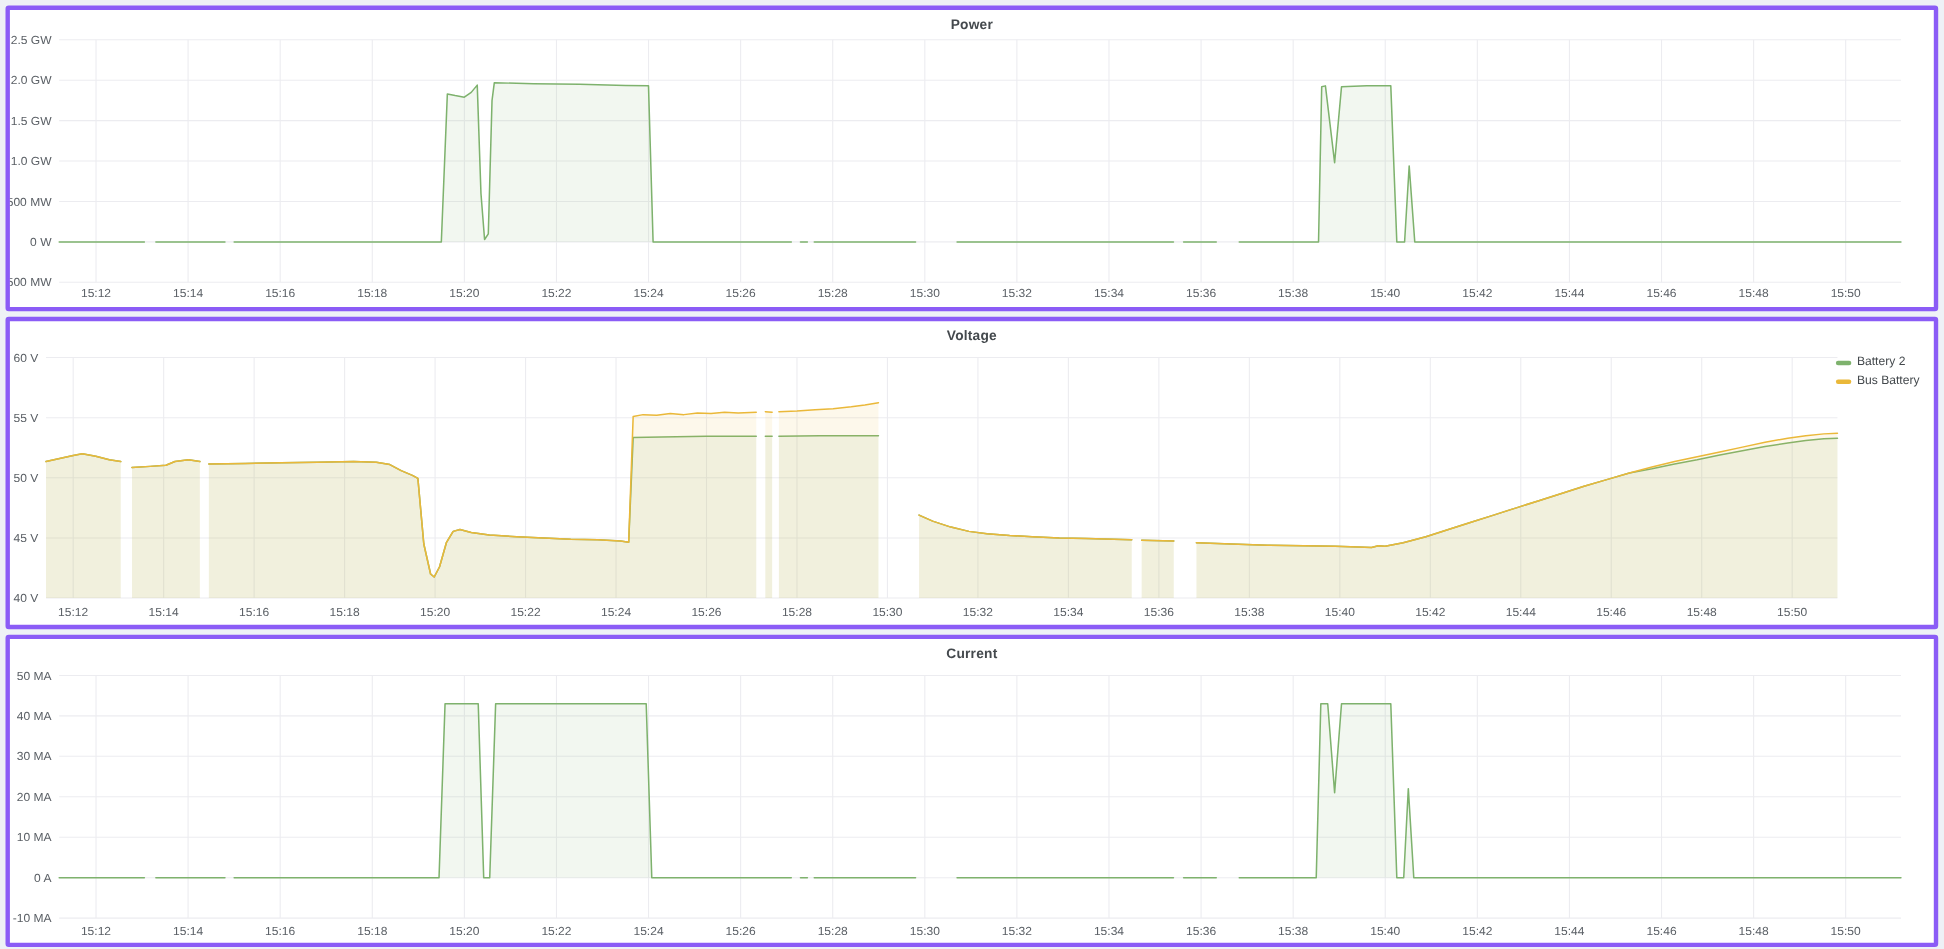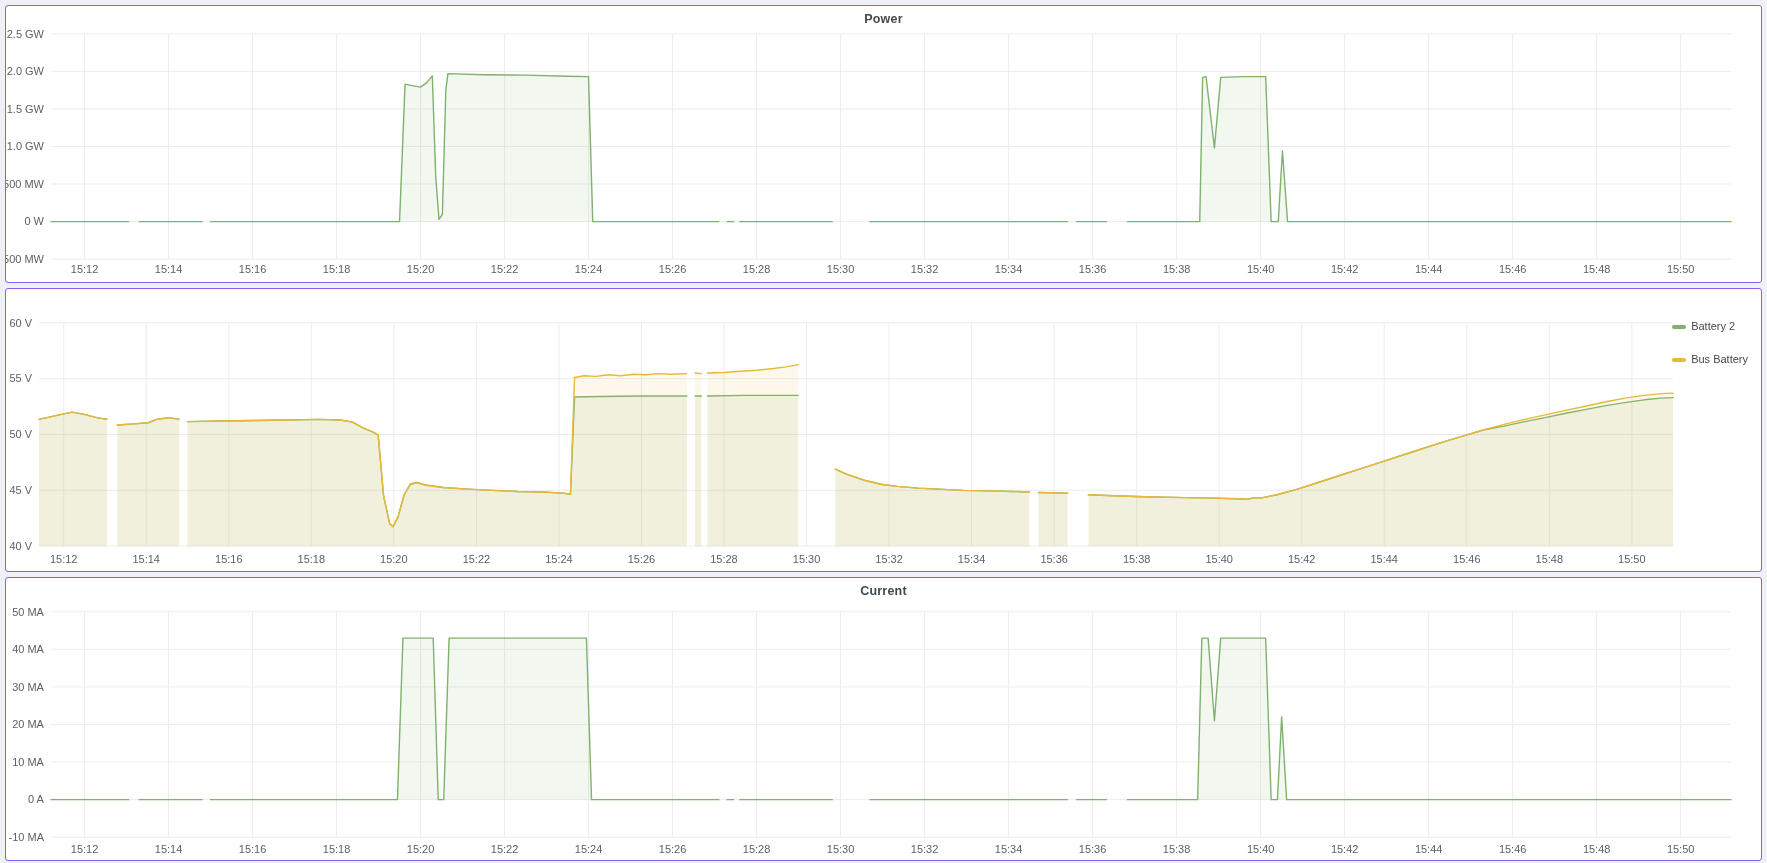--- a/index.html
+++ b/index.html
@@ -3,32 +3,32 @@
 <meta charset="utf-8">
 <style>
   html,body{margin:0;padding:0;}
   body{
     width:1767px;height:863px;position:relative;overflow:hidden;
     background:#eef1f6;
     font-family:"Liberation Sans",sans-serif;
   }
   .panel{
     position:absolute;left:5px;right:5px;
-    background:#ffffff;border:1px solid #8b5cf6;border-radius:3px;
+    background:#ffffff;border:4px solid #8b5cf6;border-radius:3px;
     box-sizing:border-box;
   }
   .panel-title{
     position:absolute;left:0;right:0;top:6px;text-align:center;
     font-size:12.5px;font-weight:bold;color:#44494d;letter-spacing:.2px;
     z-index:2;cursor:pointer;
   }
   svg.chart{position:absolute;left:0;top:0;width:100%;height:100%;display:block;}
   .legend{
     position:absolute;right:13px;top:30px;z-index:3;
-    display:flex;flex-direction:column;gap:18px;
+    display:flex;flex-direction:column;gap:2px;
     font-size:11px;color:#44494d;
   }
   .legend-item{display:flex;align-items:center;gap:5px;cursor:pointer;line-height:15px;}
   .legend-marker{width:14px;height:4px;border-radius:2px;display:inline-block;}
 </style>
 </head>
 <body>
 
 <div class="panel" style="top:5px;height:278px;">
   <div class="panel-title">Power</div>
@@ -106,20 +106,21 @@
         <path d="M865.0,217.2 L1062.6,217.2" fill="none" stroke="#7eb26d" stroke-width="1.4" stroke-linejoin="round" stroke-linecap="round"></path>
         <path d="M1071.9,217.2 L1071.9,217.2 L1101.7,217.2 L1101.7,217.2 Z" fill="#7eb26d" fill-opacity="0.1" stroke="none"></path>
         <path d="M1071.9,217.2 L1101.7,217.2" fill="none" stroke="#7eb26d" stroke-width="1.4" stroke-linejoin="round" stroke-linecap="round"></path>
         <path d="M1122.7,217.2 L1122.7,217.2 L1195.1,217.2 L1198.0,71.9 L1201.4,71.1 L1209.8,143.0 L1216.1,71.9 L1239.2,71.1 L1261.1,71.1 L1266.6,217.2 L1273.7,217.2 L1277.9,146.0 L1283.0,217.2 L1466.3,217.2 L1727.0,217.2 L1727.0,217.2 Z" fill="#7eb26d" fill-opacity="0.1" stroke="none"></path>
         <path d="M1122.7,217.2 L1195.1,217.2 L1198.0,71.9 L1201.4,71.1 L1209.8,143.0 L1216.1,71.9 L1239.2,71.1 L1261.1,71.1 L1266.6,217.2 L1273.7,217.2 L1277.9,146.0 L1283.0,217.2 L1466.3,217.2 L1727.0,217.2" fill="none" stroke="#7eb26d" stroke-width="1.4" stroke-linejoin="round" stroke-linecap="round"></path>
       </g>
     </svg>
 </div>
 
 <div class="panel" style="top:288px;height:284px;">
+  <div class="panel-title">Voltage</div>
   <svg class="chart" viewBox="0 0 1757 284" preserveAspectRatio="none">
       <g>
         <line x1="33" x2="1669" y1="34" y2="34" stroke="#ececf0" stroke-width="1"></line>
         <line x1="33" x2="1669" y1="90.25" y2="90.25" stroke="#ececf0" stroke-width="1"></line>
         <line x1="33" x2="1669" y1="146.5" y2="146.5" stroke="#ececf0" stroke-width="1"></line>
         <line x1="33" x2="1669" y1="202.75" y2="202.75" stroke="#ececf0" stroke-width="1"></line>
         <line x1="33" x2="1669" y1="259" y2="259" stroke="#ececf0" stroke-width="1"></line>
         <line x1="57.78787878787877" x2="57.78787878787877" y1="34" y2="259" stroke="#ececf0" stroke-width="1"></line>
         <line x1="140.4141414141414" x2="140.4141414141414" y1="34" y2="259" stroke="#ececf0" stroke-width="1"></line>
         <line x1="223.040404040404" x2="223.040404040404" y1="34" y2="259" stroke="#ececf0" stroke-width="1"></line>

